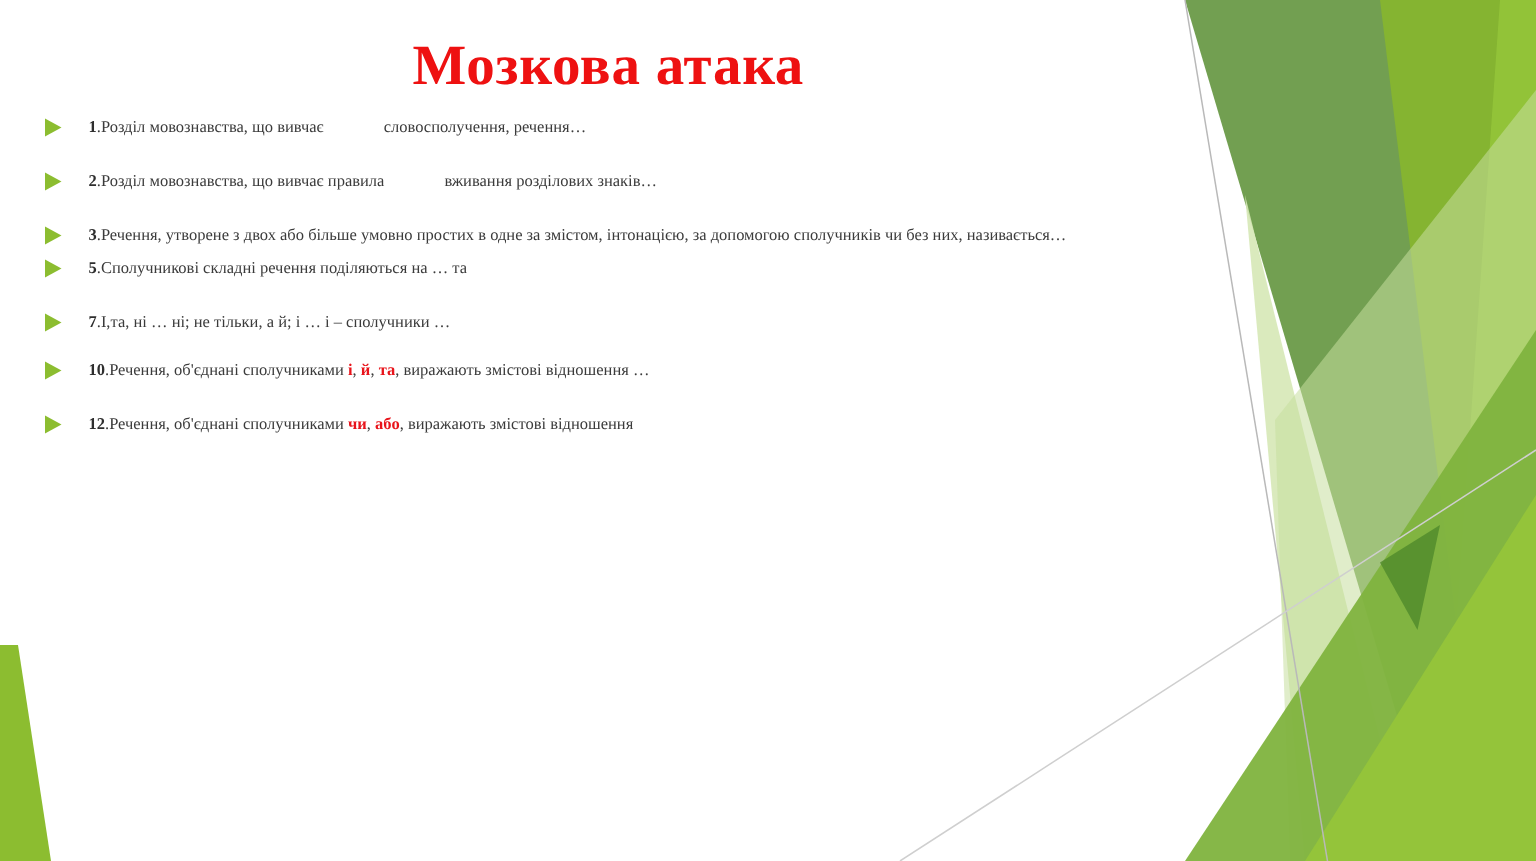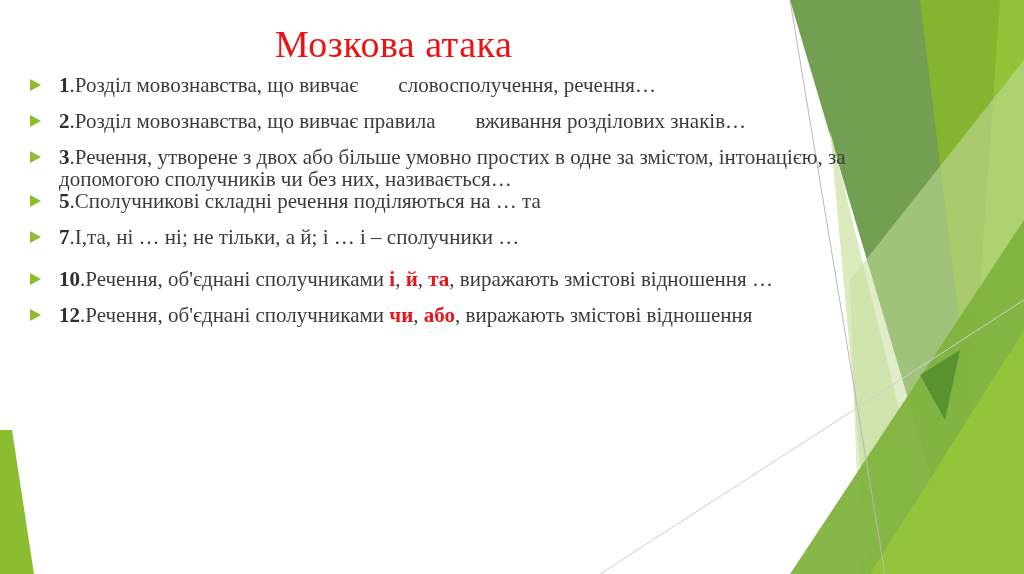--- a/index.html
+++ b/index.html
@@ -4,25 +4,25 @@
 <style>
   html, body { margin: 0; padding: 0; }
   body {
     width: 1024px; height: 574px; overflow: hidden;
     background: #ffffff; position: relative;
     font-family: "Liberation Serif", "DejaVu Serif", serif;
   }
   .deco { position: absolute; left: 0; top: 0; width: 1024px; height: 574px; z-index: 0; }
   .title {
     position: absolute; left: 275px; top: 22px;
-    font-size: 38px; font-weight: normal; color: #ee1111;
+    font-size: 38px; font-weight: bold; color: #ee1111;
     letter-spacing: 0.5px; z-index: 2; margin: 0;
   }
   .list { position: absolute; left: 30px; top: 74px; width: 840px; z-index: 2; margin: 0; padding: 0; list-style: none; }
-  .item { position: relative; padding-left: 29px; font-size: 21px; line-height: 22px; color: #3b3b3b; }
+  .item { position: relative; padding-left: 29px; font-size: 11px; line-height: 22px; color: #3b3b3b; }
   .bullet {
     position: absolute; left: 0; top: 5px; width: 0; height: 0;
     border-top: 6.5px solid transparent; border-bottom: 6.5px solid transparent;
     border-left: 11px solid #8cbd30;
   }
   .num { font-weight: bold; color: #2e2e2e; }
   .red { color: #e8141b; font-weight: bold; }
   .gap { display: inline-block; }
 </style>
 </head>
@@ -56,21 +56,21 @@
     <span class="num">2</span><span>.Розділ мовознавства, що вивчає правила</span><span class="gap" style="width:40px"></span><span>вживання розділових знаків…</span>
   </li>
   <li class="item" style="">
     <span class="bullet"></span>
     <span class="num">3</span><span>.Речення, утворене з двох або більше умовно простих в одне за змістом, інтонацією, за допомогою сполучників чи без них, називається…</span>
   </li>
   <li class="item" style="margin-bottom:14px">
     <span class="bullet"></span>
     <span class="num">5</span><span>.Сполучникові складні речення поділяються на … та</span>
   </li>
-  <li class="item" style="margin-bottom:20px">
+  <li class="item" style="margin-bottom:10px">
     <span class="bullet"></span>
     <span class="num">7</span><span>.І,та, ні … ні; не тільки, а й; і … і – сполучники …</span>
   </li>
   <li class="item" style="margin-bottom:14px">
     <span class="bullet"></span>
     <span class="num">10</span><span>.Речення, об'єднані сполучниками </span><span class="red">і</span><span>, </span><span class="red">й</span><span>, </span><span class="red">та</span><span>, виражають змістові відношення …</span>
   </li>
   <li class="item">
     <span class="bullet"></span>
     <span class="num">12</span><span>.Речення, об'єднані сполучниками </span><span class="red">чи</span><span>, </span><span class="red">або</span><span>, виражають змістові відношення</span>

